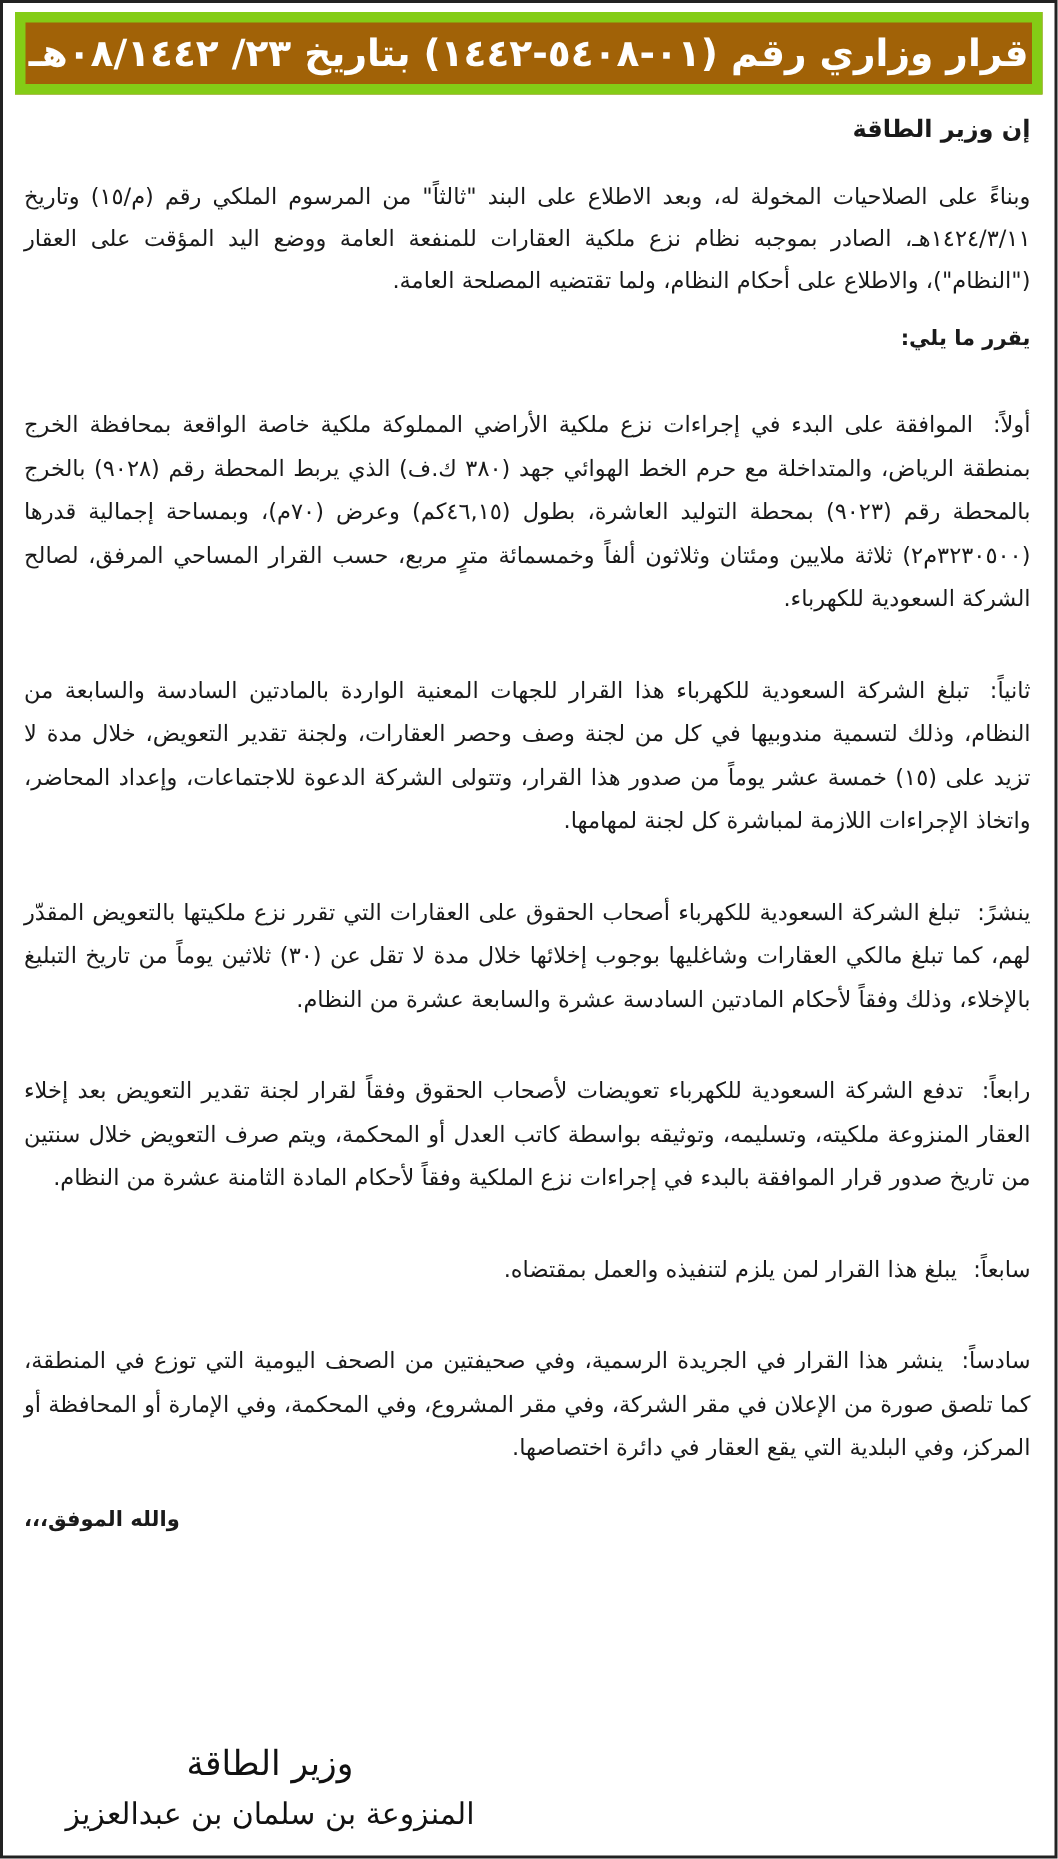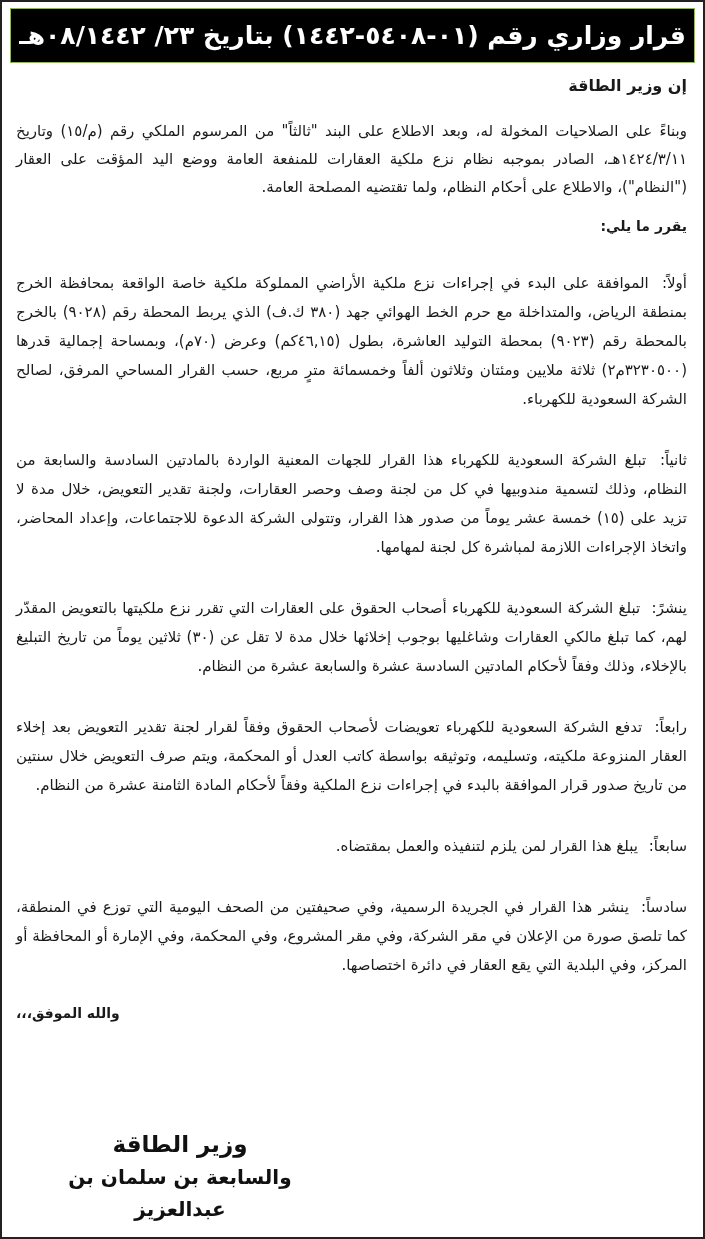--- a/index.html
+++ b/index.html
@@ -16,22 +16,22 @@
       height: 1239px;
       border: 2px solid #222;
       background: #fff;
     }
     .header-box {
       position: absolute;
       top: 6px;
       left: 8px;
       right: 8px;
       height: 55px;
-      background: #000000;
-      border: 1px solid #84cc16;
+      background: #a16207;
+      border: 7px solid #84cc16;
       display: flex;
       align-items: center;
       justify-content: center;
     }
     .header-title {
       color: #ffffff;
       font-size: 25px;
       font-weight: bold;
       letter-spacing: 0;
       white-space: nowrap;
@@ -82,21 +82,20 @@
       text-align: left;
       margin-top: 22px;
       line-height: 22px;
     }
     .signature {
       position: absolute;
       left: 18px;
       bottom: 12px;
       text-align: center;
       width: 320px;
-      font-weight: bold;
     }
     .signature .sig-title {
       font-size: 23px;
       line-height: 34px;
       color: #111;
     }
     .signature .sig-name {
       font-size: 20px;
       line-height: 32px;
       color: #111;
@@ -123,16 +122,16 @@
       <p class="article"><span class="ordinal">رابعاً:</span> <span>تدفع الشركة السعودية للكهرباء تعويضات لأصحاب الحقوق وفقاً لقرار لجنة تقدير التعويض بعد إخلاء العقار المنزوعة ملكيته، وتسليمه، وتوثيقه بواسطة كاتب العدل أو المحكمة، ويتم صرف التعويض خلال سنتين من تاريخ صدور قرار الموافقة بالبدء في إجراءات نزع الملكية وفقاً لأحكام المادة الثامنة عشرة من النظام.</span></p>
       <p class="article"><span class="ordinal">سابعاً:</span> <span>يبلغ هذا القرار لمن يلزم لتنفيذه والعمل بمقتضاه.</span></p>
       <p class="article"><span class="ordinal">سادساً:</span> <span>ينشر هذا القرار في الجريدة الرسمية، وفي صحيفتين من الصحف اليومية التي توزع في المنطقة، كما تلصق صورة من الإعلان في مقر الشركة، وفي مقر المشروع، وفي المحكمة، وفي الإمارة أو المحافظة أو المركز، وفي البلدية التي يقع العقار في دائرة اختصاصها.</span></p>
     </div>
 
     <div class="closing">والله الموفق،،،</div>
   </div>
 
   <div class="signature">
     <div class="sig-title">وزير الطاقة</div>
-    <div class="sig-name">والسابعة بن سلمان بن عبدالعزيز</div>
+    <div class="sig-name">المنزوعة بن سلمان بن عبدالعزيز</div>
   </div>
 
 </div>
 
 </body></html>

